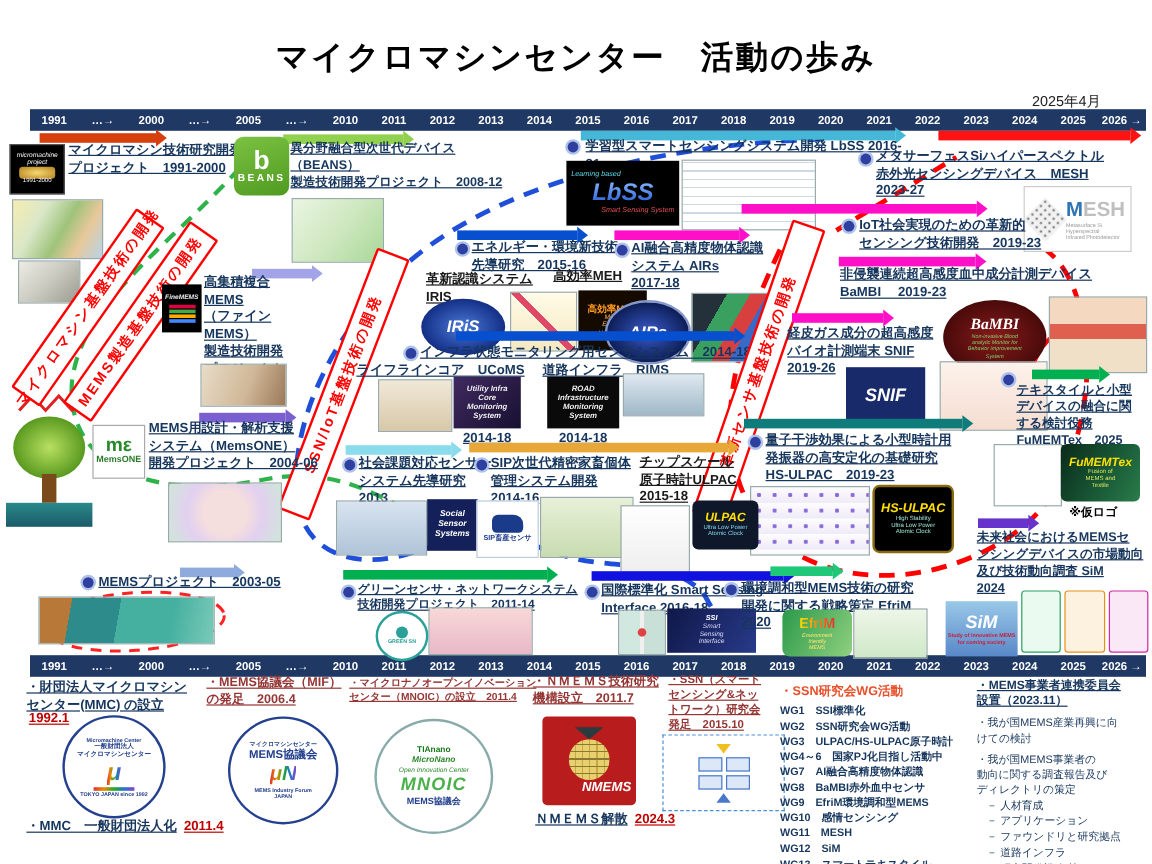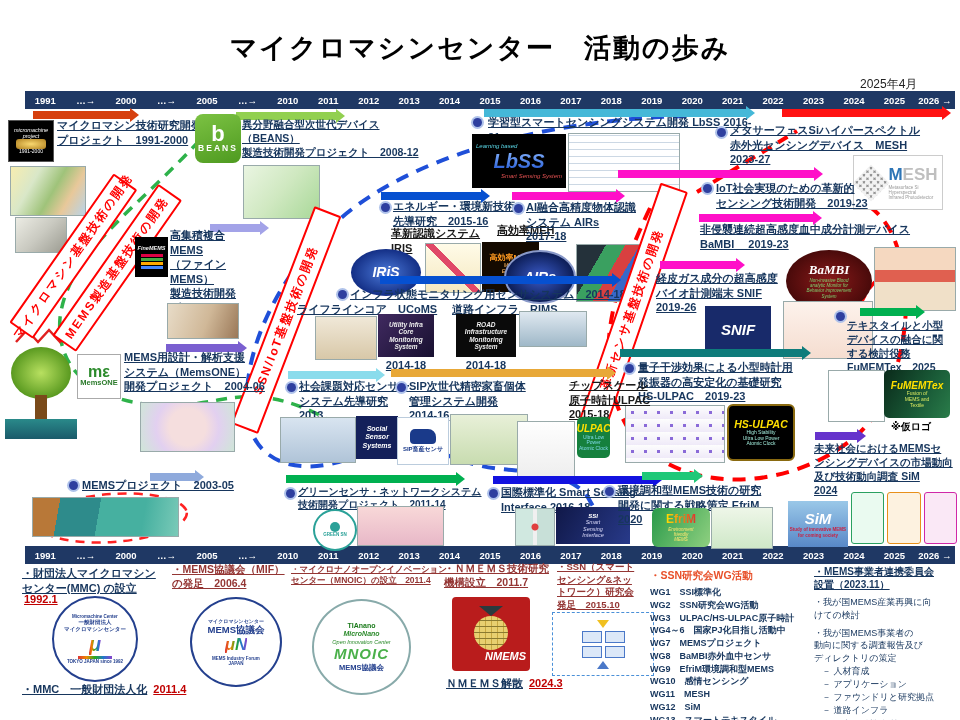--- a/index.html
+++ b/index.html
@@ -3,21 +3,21 @@
 <meta charset="utf-8">
 <style>
   html,body{margin:0;padding:0;}
   body{width:960px;height:720px;position:relative;background:#fff;overflow:hidden;
        font-family:"Liberation Sans","DejaVu Sans",sans-serif;}
   .abs{position:absolute;}
   svg.curves{pointer-events:none;}
   
   .t{font-weight:bold;color:#17365D;font-size:11px;line-height:1.32;white-space:pre-line;
      text-decoration:underline;text-underline-offset:1px;}
-  .blk{color:#1a1a1a;margin-left:36px;}
+  .blk{color:#1a1a1a;}
   .mar{color:#943634;}
   .red{color:#C00000;}
   
   .bar{height:8px;background:var(--c);}
   .bar:after{content:"";position:absolute;left:100%;top:-3px;
      border-left:9px solid var(--c);border-top:7px solid transparent;border-bottom:7px solid transparent;}
   
   .dot{width:9px;height:9px;border-radius:50%;background:#2E3F9F;box-shadow:0 0 0 2px #AFC2EA;}
   
   .ribbon{height:25px;border:2.5px solid #F00;background:#fff;color:#F00;font-weight:bold;
@@ -307,21 +307,21 @@
 <div class="abs logo" style="left:397px;top:417px;width:50px;height:46px;background:#fff;border:1px solid #bcd">
   <span style="width:26px;height:15px;background:#1a3a8a;border-radius:5px 8px 4px 4px"></span>
   <span style="color:#1a3a8a;font-size:6px;font-weight:bold;margin-top:2px">SIP畜産センサ</span>
 </div>
 <div class="abs ph" style="left:450px;top:414px;width:76px;height:49px;background:linear-gradient(#e8f0d8,#c8dcb0)"></div>
 
 <div class="abs t blk" style="left:533px;top:378px;width:115px">チップスケール
 原子時計ULPAC
 2015-18</div>
 <div class="abs ph" style="left:517px;top:421px;width:56px;height:56px;background:linear-gradient(#fefefe,#eee),linear-gradient(#fff,#fff)"></div>
-<div class="abs logo" style="left:577px;top:417px;width:33px;height:41px;background:#15803d;border-radius:5px">
+<div class="abs logo" style="left:577px;top:417px;width:55px;height:41px;background:#0f172a;border-radius:5px">
   <span style="color:#ffe000;font-size:10px;font-weight:bold;font-style:italic">ULPAC</span>
   <span class="pre" style="color:#7fd8e8;font-size:5px">Ultra Low Power
 Atomic Clock</span>
 </div>
 
 <div class="abs bar" style="--c:#00B050;left:286px;top:475px;width:170px"></div>
 <div class="abs dot" style="left:286px;top:489px"></div>
 <div class="abs t" style="left:298px;top:485px;width:210px;font-size:10px">グリーンセンサ・ネットワークシステム
 技術開発プロジェクト　2011-14</div>
 <div class="abs clogo" style="left:313px;top:509px;width:40px;height:38px;border:2px solid #2aa198">
@@ -451,21 +451,21 @@
   <span style="width:0;height:0;border-left:6px solid transparent;border-right:6px solid transparent;border-bottom:8px solid #4a78c8"></span>
 </div>
 
 <div class="abs" style="left:650px;top:569px;width:162px">
   <div style="color:#E8502A;font-size:10.5px;font-weight:bold;margin-bottom:3px">・SSN研究会WG活動</div>
   <div>
       <div class="wg-item">WG1　SSI標準化</div>
       <div class="wg-item">WG2　SSN研究会WG活動</div>
       <div class="wg-item">WG3　ULPAC/HS-ULPAC原子時計</div>
       <div class="wg-item">WG4～6　国家PJ化目指し活動中</div>
-      <div class="wg-item">WG7　MEMSプロジェクト</div>
+      <div class="wg-item">WG7　AI融合高精度物体認識</div>
       <div class="wg-item">WG8　BaMBI赤外血中センサ</div>
       <div class="wg-item">WG9　EfriM環境調和型MEMS</div>
       <div class="wg-item">WG10　感情センシング</div>
       <div class="wg-item">WG11　MESH</div>
       <div class="wg-item">WG12　SiM</div>
       <div class="wg-item">WG13　スマートテキスタイル</div>
     </div>
 </div>
 
 <div class="abs" style="left:814px;top:565px;width:145px">

